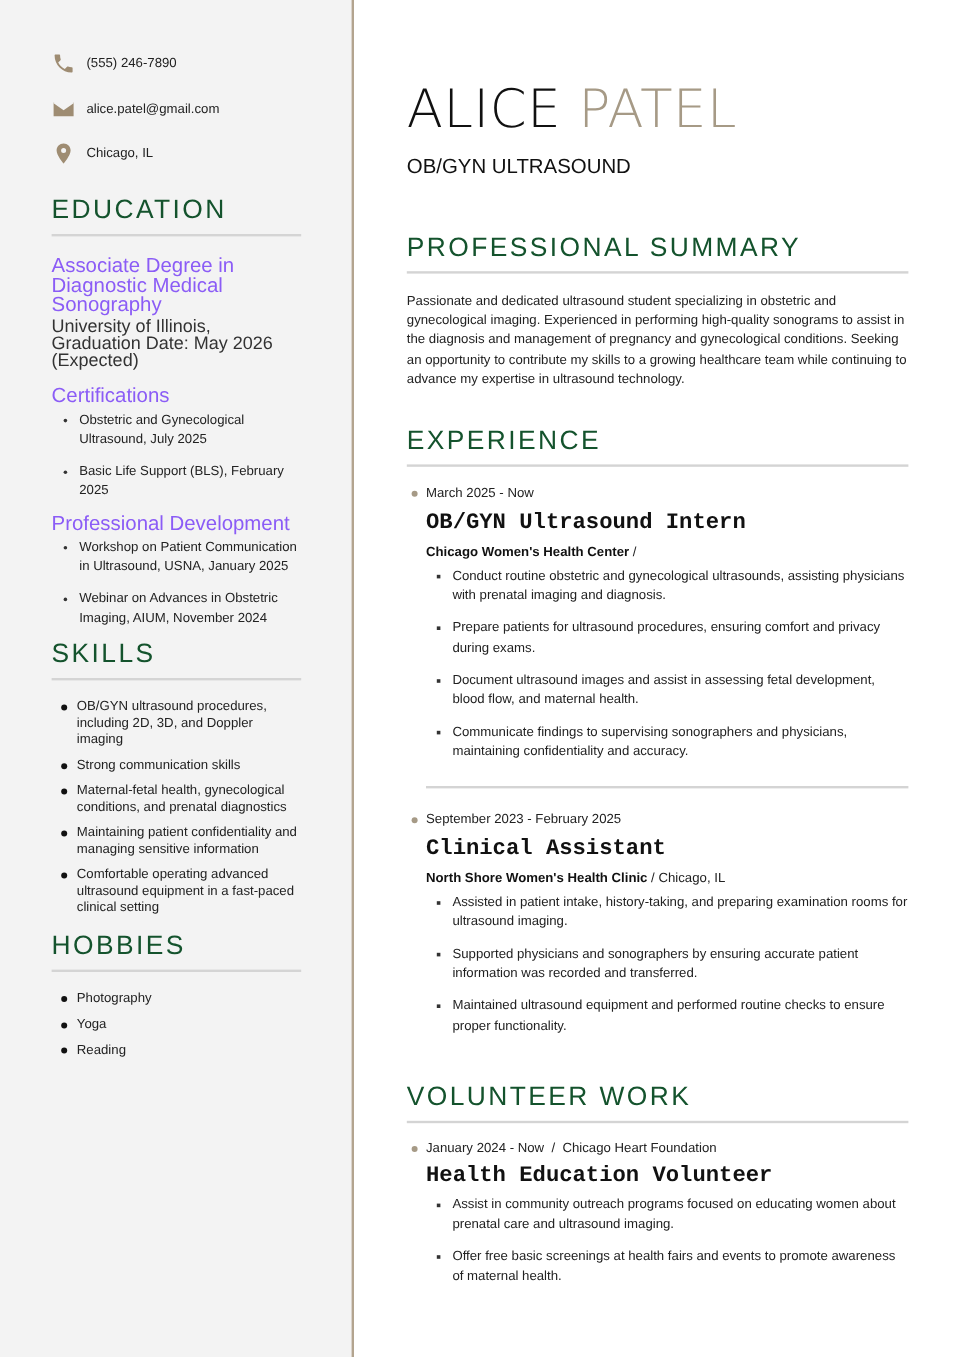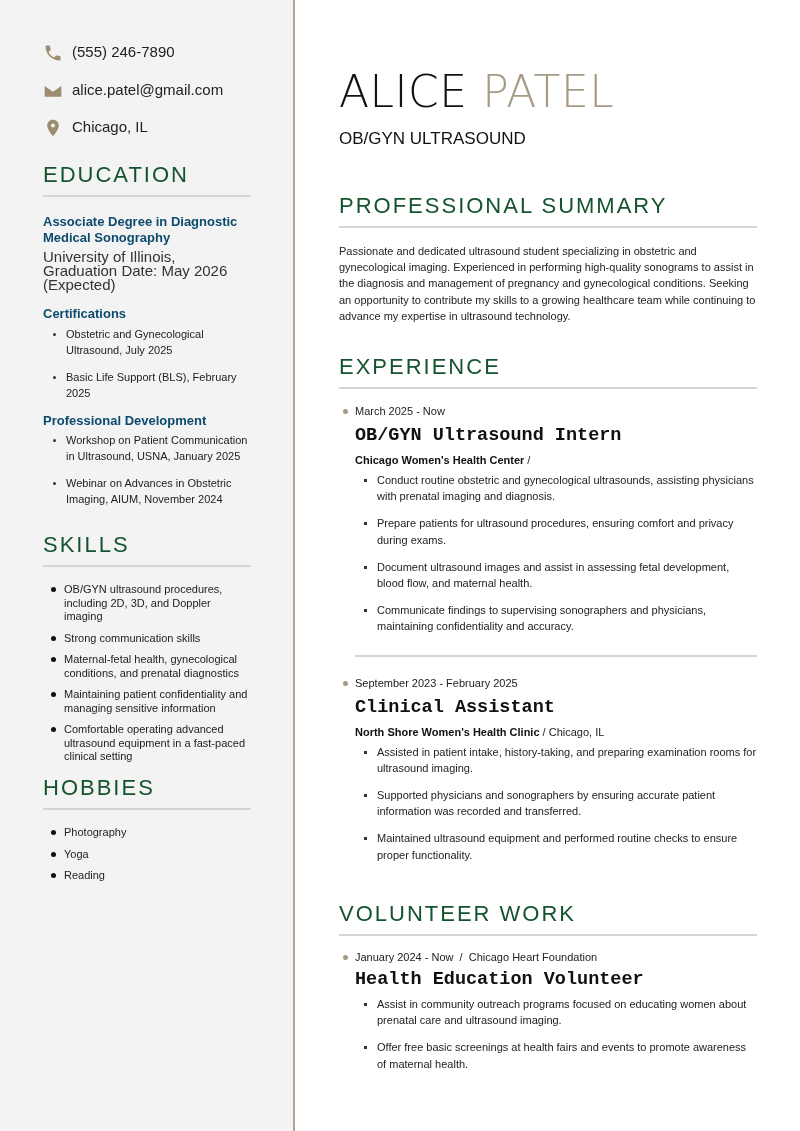--- a/index.html
+++ b/index.html
@@ -1,25 +1,25 @@
 <!DOCTYPE html>
 <html><head>
 <meta charset="utf-8">
 <style>
 *{box-sizing:border-box;margin:0;padding:0}
 html,body{width:800px;height:1131px;background:#fff;overflow:hidden}
 body{font-family:"Liberation Sans",sans-serif;color:#1a1a1a;position:relative}
 .sidebar{position:absolute;left:0;top:0;width:295px;height:1131px;background:#f3f3f3;border-right:2px solid #b3a48f}
 .main{position:absolute;left:339px;top:0;width:418px}
-.contact{position:absolute;left:43px;display:flex;font-size:15px;color:#222}
+.contact{position:absolute;left:43px;display:flex;align-items:center;font-size:11px;color:#222}
 .contact svg{width:20px;height:20px;margin-right:9px;fill:#9e8c72}
 .sh{font-size:22px;letter-spacing:2px;color:#14532d;font-weight:normal}
 .shline{height:2px;background:#d4d4d4;margin-top:7px}
 .side-sec{position:absolute;left:43px;width:208px}
-.subh{font-weight:bold;font-size:13px;color:#0c4a6e;line-height:16px}
+.subh{font-weight:normal;font-size:17px;color:#8b5cf6;line-height:16px}
 .small{font-size:15px;color:#333;line-height:16px}
 ul.dot{list-style:none}
 ul.dot li{position:relative;padding-left:23px;font-size:11px;line-height:16px;color:#222}
 ul.dot li::before{content:"";position:absolute;left:10px;top:7px;width:3px;height:3px;border-radius:50%;background:#333}
 ul.big li{padding-left:21px;line-height:13.5px}
 ul.big li::before{left:8px;top:4px;width:5px;height:5px;background:#111}
 .name{position:absolute;top:66px;font-size:44px;letter-spacing:0.5px;font-weight:normal;color:#111;font-family:"DejaVu Sans",sans-serif;font-weight:300}
 .name .last{color:#a69a86}
 .title{position:absolute;top:129px;font-size:17px;color:#111}
 .msec{position:absolute;left:0;width:418px}

